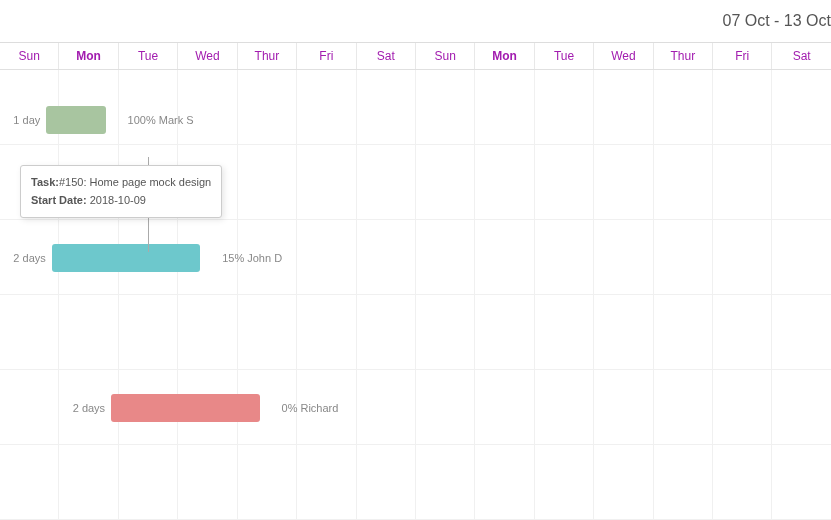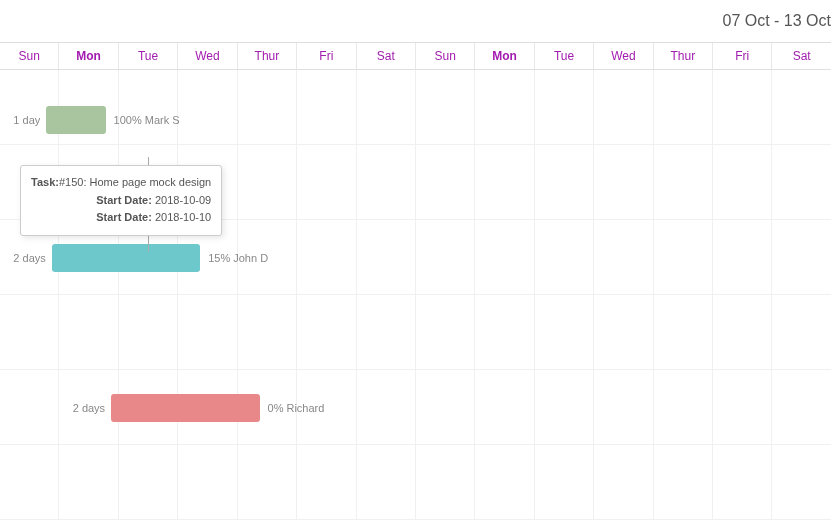--- a/index.html
+++ b/index.html
@@ -76,21 +76,21 @@
 
     .bar {
       height: 28px;
       border-radius: 3px;
       position: relative;
     }
 
     .bar-label-right {
       font-size: 11px;
       color: #888;
-      margin-left: 8px;
+      margin-left: 22px;
       white-space: nowrap;
     }
 
     
     .tooltip {
       position: absolute;
       background: white;
       border: 1px solid #ccc;
       padding: 8px 10px;
       border-radius: 3px;
@@ -248,21 +248,20 @@
             <span class="bar-label-right">15%   John D</span>
           </div>
         </div>
         <div class="bar-row" style="top: 150px;">
           <div class="bar-wrapper" style="left: 72.7143px;">
             <span class="bar-label-left">2 days</span>
             <div class="bar" style="background-color: rgb(232, 136, 136); width: 148.393px;"></div>
             <span class="bar-label-right">0%   Richard</span>
           </div>
         </div>
-        <div class="tooltip" style="left: 20px; top: 95px; text-align: right;">
+        <div class="tooltip" style="left: 20px; top: 95px;">
           <span class="tooltip-line"><b>Task:</b>#150: Home page mock design</span>
           <span class="tooltip-line"><b>Start Date:</b> 2018-10-09</span>
-          <span class="tooltip-line"><b>Start Date:</b> 2018-10-10</span>
         </div>
         <div class="connector" style="left: 148.393px; top: 87px; height: 95px;"></div>
       </div>
     </div>
 </div>
 
 </body></html>

